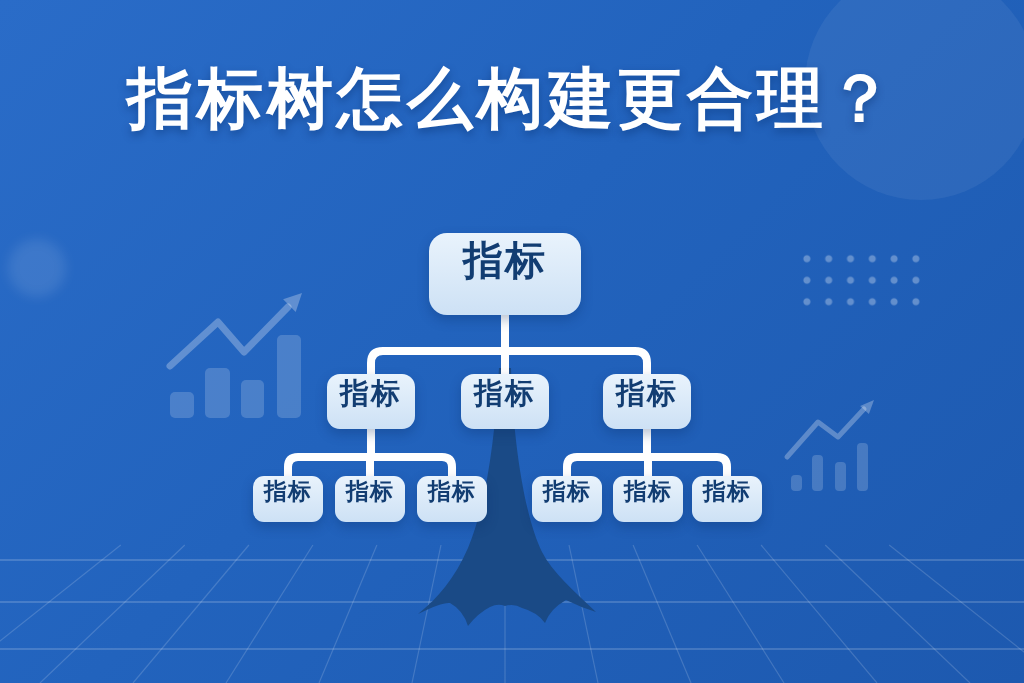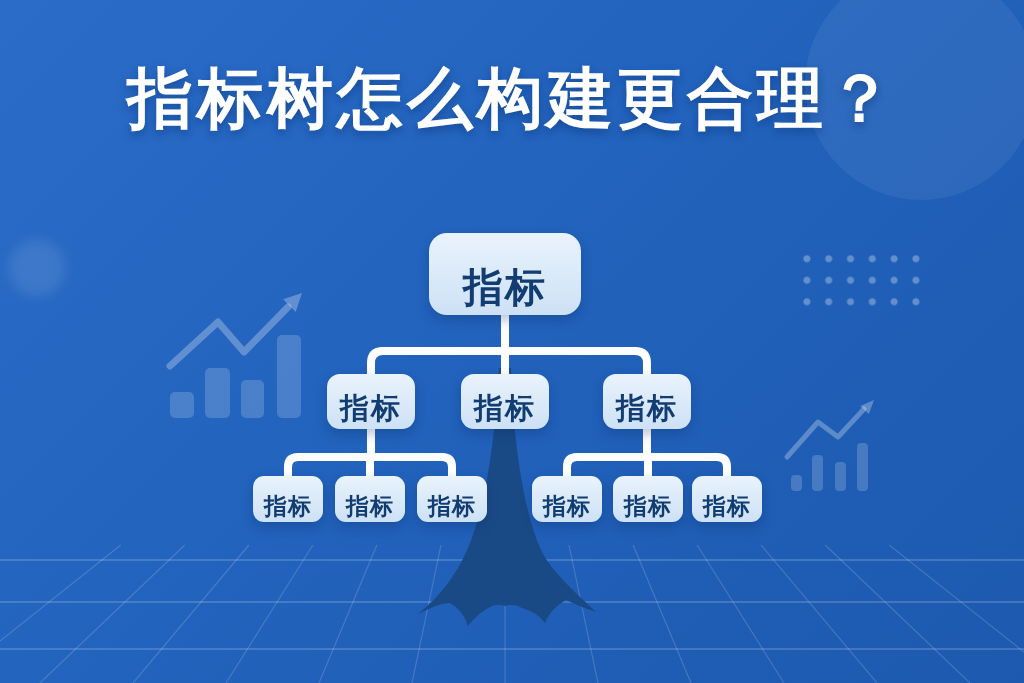--- a/index.html
+++ b/index.html
@@ -22,21 +22,21 @@
     font-size:66px;font-weight:800;letter-spacing:4px;
     text-shadow:0 4px 9px rgba(2,38,96,.40);white-space:nowrap;}
   .subtitle{position:absolute;left:0;top:150px;width:1024px;text-align:center;color:#fff;
     font-size:39px;font-weight:700;letter-spacing:3px;
     text-shadow:0 3px 6px rgba(2,38,96,.30);white-space:nowrap;}
   
   .deco{position:absolute;z-index:1;}
   .layer-trunk{position:absolute;left:0;top:0;z-index:2;}
   .layer-lines{position:absolute;left:0;top:0;z-index:3;}
   
-  .node{position:absolute;z-index:5;display:flex;align-items:flex-end;justify-content:center;
+  .node{position:absolute;z-index:5;display:flex;align-items:flex-start;justify-content:center;
     background:linear-gradient(180deg,#e9f3fc 0%,#cde1f5 100%);
     color:#123d72;font-weight:800;letter-spacing:2px;
     box-shadow:0 5px 12px rgba(8,40,95,.28);}
   .node-root{left:429px;top:233px;width:152px;height:82px;border-radius:18px;font-size:40px;}
   .node-l2{top:374px;width:88px;height:55px;border-radius:13px;font-size:29px;}
   .node-l3{top:476px;width:70px;height:46px;border-radius:11px;font-size:23px;letter-spacing:1px;}
   #l2-0{left:327px;} #l2-1{left:461px;} #l2-2{left:603px;}
   #l3a-0{left:253px;} #l3a-1{left:335px;} #l3a-2{left:417px;}
   #l3b-0{left:532px;} #l3b-1{left:613px;} #l3b-2{left:692px;}
 </style>

